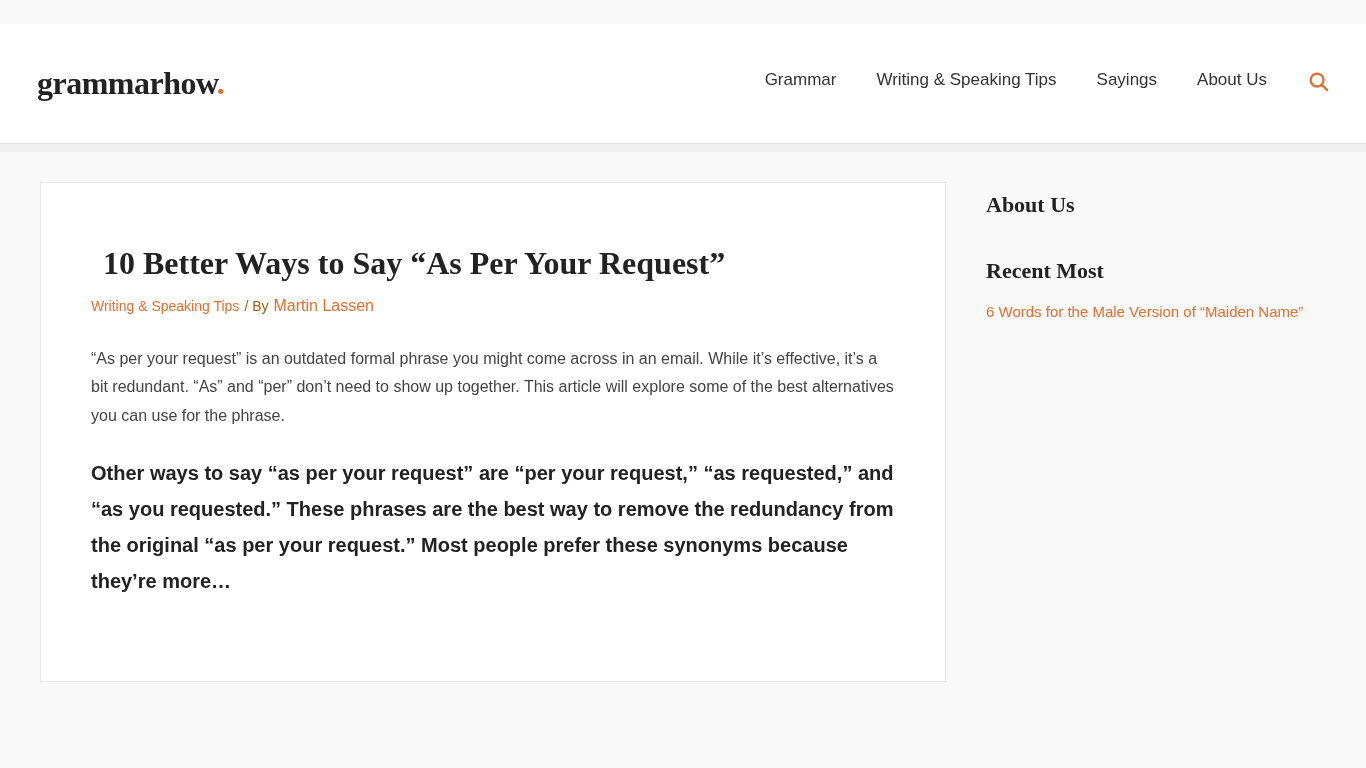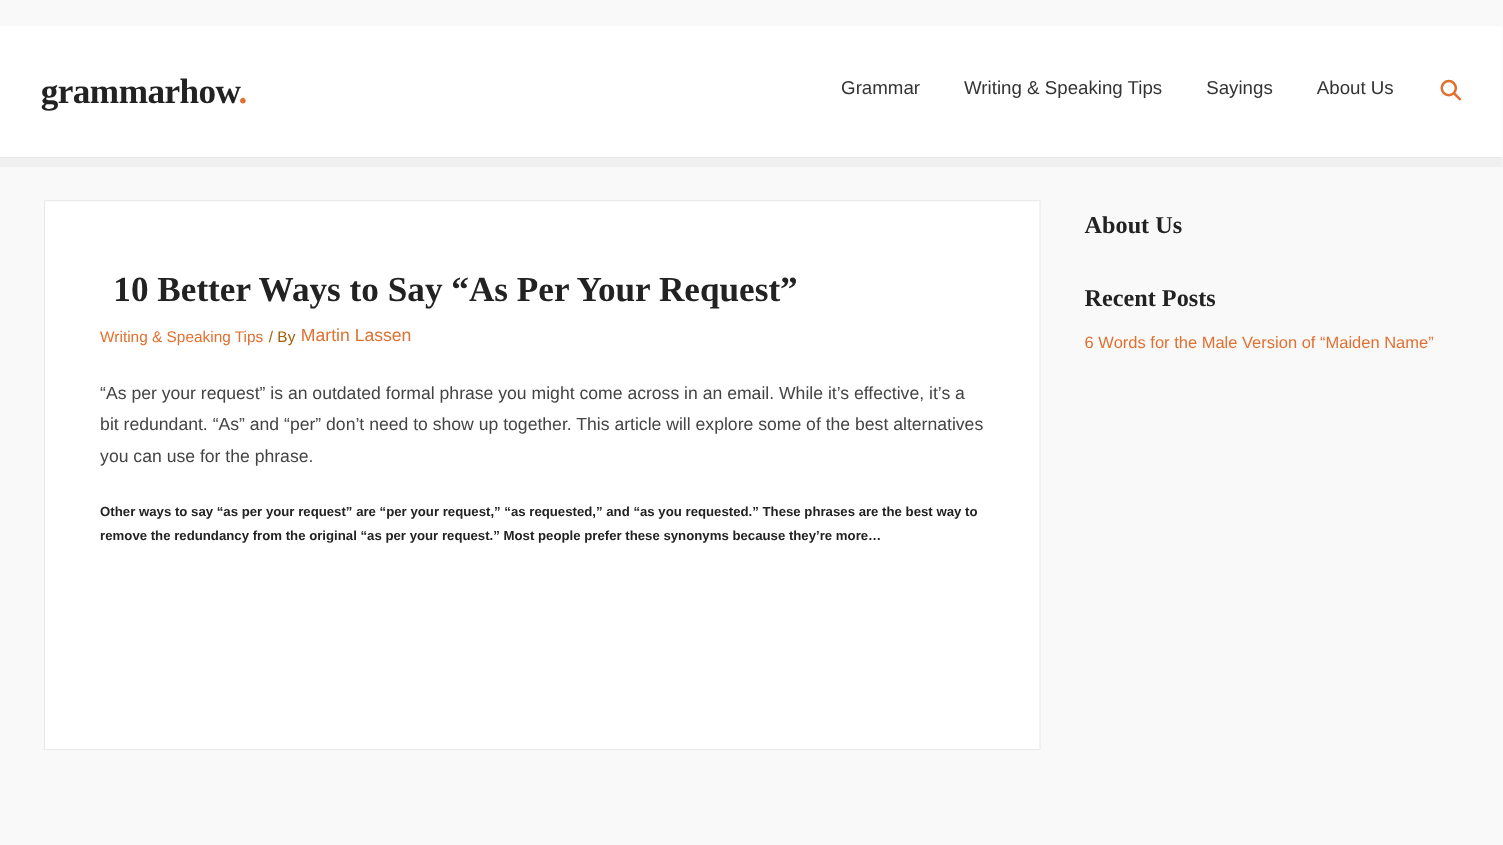--- a/index.html
+++ b/index.html
@@ -126,21 +126,21 @@
     .article-intro {
       font-family: Arial, sans-serif;
       font-size: 16px;
       color: #444;
       line-height: 1.8;
       margin-bottom: 24px;
     }
 
     .article-highlight {
       font-family: Arial, sans-serif;
-      font-size: 12px;
+      font-size: 20px;
       color: #222;
       line-height: 1.8;
       font-weight: bold;
     }
 
     
     .sidebar {
       width: 340px;
       flex-shrink: 0;
       padding-top: 10px;
@@ -221,19 +221,19 @@
     <p class="article-highlight">Other ways to say “as per your request” are “per your request,” “as requested,” and “as you requested.” These phrases are the best way to remove the redundancy from the original “as per your request.” Most people prefer these synonyms because they’re more…</p>
   </main>
 
   <aside class="sidebar">
 
     <div class="sidebar-section">
       <h2 class="sidebar-heading">About Us</h2>
     </div>
 
     <div class="sidebar-section">
-      <h2 class="sidebar-recent-posts-heading">Recent Posts</h2>
+      <h2 class="sidebar-recent-posts-heading">Recent Most</h2>
       <a class="recent-post-link" href="#">6 Words for the Male Version of “Maiden Name”</a>
     </div>
 
   </aside>
 
 </div>
 
 </body></html>

